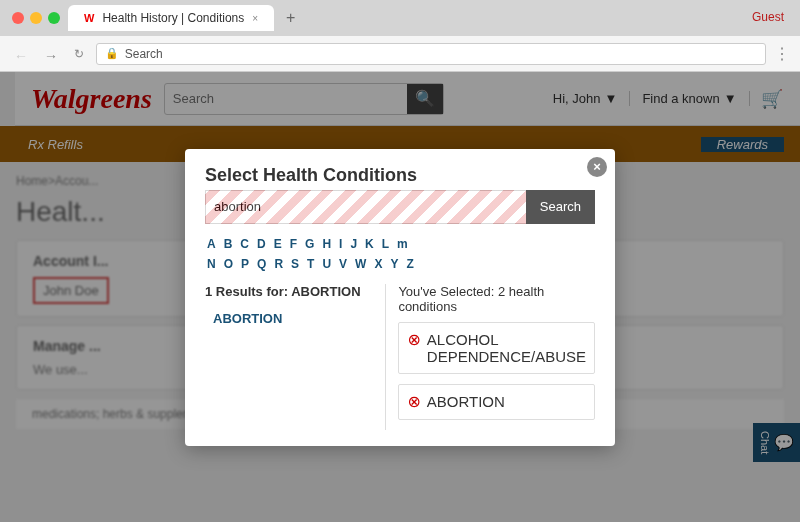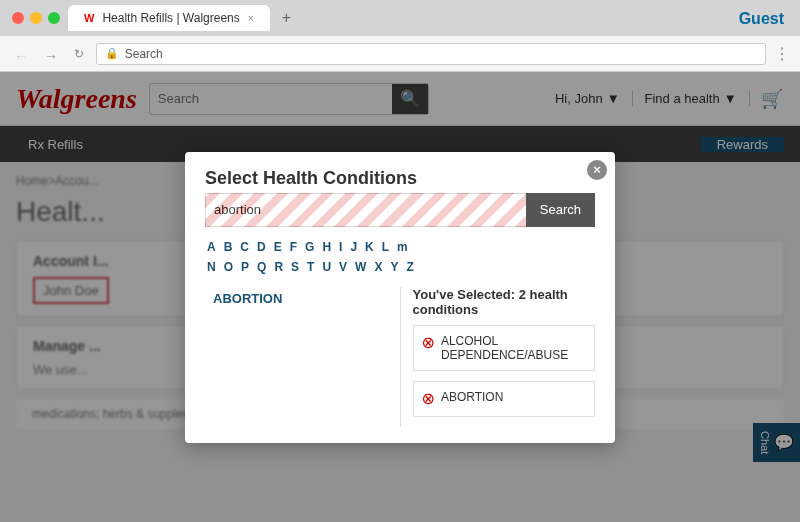--- a/index.html
+++ b/index.html
@@ -23,33 +23,33 @@
     .refresh-btn { color: #888; font-size: 12px; }
     .address-input { flex: 1; background: white; border: 1px solid #ccc; border-radius: 3px; padding: 3px 8px; font-size: 12px; display: flex; align-items: center; gap: 6px; }
     .secure-icon { color: #27ae60; font-size: 11px; }
     .address-text { color: #555; font-size: 12px; }
     .more-btn { color: #888; font-size: 16px; }
 
     
     .page-bg { background: #f0f0f0; position: relative; height: 450px; overflow: hidden; }
 
     
-    .wg-header { background: white; display: flex; align-items: center; padding: 8px 16px; gap: 12px; border-bottom: 1px solid #ddd; height: 54px; }
+    .wg-header { background: white; display: flex; align-items: center; padding: 8px 16px; gap: 12px; border-bottom: 1px solid #ddd; height: 54px; margin-left: 15px; }
     .wg-logo { color: #cc0000; font-family: 'Times New Roman', serif; font-size: 28px; font-style: italic; font-weight: bold; flex-shrink: 0; }
     .wg-search { flex: 1; display: flex; align-items: center; border: 1px solid #ccc; border-radius: 3px; max-width: 280px; height: 32px; }
     .wg-search input { border: none; outline: none; padding: 4px 8px; font-size: 13px; flex: 1; color: #888; }
     .wg-search-btn { background: #444; padding: 4px 8px; height: 100%; display: flex; align-items: center; color: white; cursor: pointer; }
     .wg-nav-right { display: flex; align-items: center; gap: 12px; margin-left: auto; font-size: 13px; color: #333; }
     .wg-hi { display: flex; align-items: flex-end; gap: 4px; cursor: pointer; }
     .wg-store { display: flex; align-items: center; gap: 4px; cursor: pointer; border-left: 1px solid #ccc; border-right: 1px solid #ccc; padding: 0 12px; }
     .wg-cart { cursor: pointer; font-size: 18px; }
-    .guest-label { color: #0369a1; font-size: 16px; position: absolute; right: 16px; top: 10px; font-weight: bold; }
-
-    
-    .wg-nav { background: #404040; display: flex; align-items: center; height: 36px; padding: 0 16px; }
+    .guest-label { color: #b91c1c; font-size: 12px; position: absolute; right: 16px; top: 10px; }
+
+    
+    .wg-nav { background: #a16207; display: flex; align-items: center; height: 36px; padding: 0 16px; font-style: italic; }
     .wg-nav-item { color: white; font-size: 13px; padding: 0 12px; cursor: pointer; height: 100%; display: flex; align-items: center; }
     .wg-nav-rewards { background: #1a5276; margin-left: auto; color: white; font-size: 13px; padding: 0 16px; cursor: pointer; }
 
     
     .page-content { padding: 12px 16px; filter: blur(1px); opacity: 0.7; }
     .breadcrumb { font-size: 12px; color: #555; margin-bottom: 8px; }
     .page-title { font-size: 28px; color: #333; margin-bottom: 12px; }
     .account-section { background: white; border: 1px solid #ddd; padding: 12px 16px; border-radius: 3px; margin-bottom: 8px; }
     .account-label { font-size: 14px; font-weight: bold; color: #333; margin-bottom: 8px; }
     .john-doe-tag { border: 2px solid #cc0000; padding: 4px 8px; display: inline-block; font-size: 13px; color: #333; }
@@ -82,46 +82,46 @@
     .alphabet-row { display: flex; gap: 4px; margin-bottom: 4px; }
     .alpha-letter { font-size: 12px; color: #1a5276; cursor: pointer; padding: 1px 2px; font-weight: bold; }
 
     
     .results-area { display: flex; gap: 0; margin-top: 12px; }
     .results-left { flex: 1; border-right: 1px solid #ddd; padding-right: 12px; }
     .results-header { font-size: 13px; color: #333; font-weight: bold; margin-bottom: 8px; }
     .results-list { }
     .result-item { color: #1a5276; font-size: 13px; padding: 4px 8px; cursor: pointer; font-weight: bold; }
     .results-right { flex: 1; padding-left: 12px; }
-    .selected-header { font-size: 13px; font-weight: bold; color: #333; margin-bottom: 8px; }
+    .selected-header { font-size: 13px; font-weight: normal; color: #333; margin-bottom: 8px; }
     .selected-list { }
     .selected-item { display: flex; align-items: flex-start; gap: 6px; margin-bottom: 10px; font-size: 12px; color: #333; border: 1px solid #ddd; padding: 8px; border-radius: 2px; }
     .remove-icon { color: #cc0000; font-size: 16px; cursor: pointer; flex-shrink: 0; margin-top: -1px; }
-    .selected-name { font-size: 12px; color: #333; }
+    .selected-name { font-size: 15px; color: #333; }
 
     
     .chat-btn { position: absolute; right: 0; bottom: 60px; background: #1a5276; color: white; padding: 8px 6px; font-size: 11px; writing-mode: vertical-rl; text-orientation: mixed; cursor: pointer; z-index: 50; display: flex; flex-direction: column; align-items: center; gap: 4px; }
     .chat-icon { font-size: 16px; }
 
     
     .meds-bar { padding: 8px 16px; font-size: 12px; color: #555; background: white; border-top: 1px solid #eee; }
   </style>
 </head>
 <body>
 
 <div class="browser-chrome">
   <div class="title-bar">
     <div class="traffic-lights">
       <div class="traffic-light tl-red"></div>
       <div class="traffic-light tl-yellow"></div>
       <div class="traffic-light tl-green"></div>
     </div>
     <div class="tab">
       <span class="tab-favicon">W</span>
-      <span>Health Refills | Walgreens</span>
+      <span>Health History | Conditions</span>
       <span class="tab-close">×</span>
     </div>
     <span class="new-tab-btn">+</span>
     <span class="guest-label">Guest</span>
   </div>
   <div class="address-bar">
     <span class="nav-btn disabled">←</span>
     <span class="nav-btn">→</span>
     <span class="refresh-btn nav-btn">↻</span>
     <div class="address-input">
@@ -141,21 +141,21 @@
       <div class="wg-search-btn">
         <span>🔍</span>
       </div>
     </div>
     <div class="wg-nav-right">
       <div class="wg-hi">
         <span>Hi, John</span>
         <span>▼</span>
       </div>
       <div class="wg-store">
-        <span>Find a health</span>
+        <span>Find a known</span>
         <span>▼</span>
       </div>
       <div class="wg-cart">
         <span>🛒</span>
       </div>
     </div>
   </div>
 
   <div class="wg-nav">
     <div class="wg-nav-item">Rx Refills</div>
@@ -224,20 +224,21 @@
           <span class="alpha-letter">U</span>
           <span class="alpha-letter">V</span>
           <span class="alpha-letter">W</span>
           <span class="alpha-letter">X</span>
           <span class="alpha-letter">Y</span>
           <span class="alpha-letter">Z</span>
         </div>
 
         <div class="results-area">
           <div class="results-left">
+            <div class="results-header">1 Results for: ABORTION</div>
             <div class="results-list">
               <div class="result-item">ABORTION</div>
             </div>
           </div>
           <div class="results-right">
             <div class="selected-header">You've Selected: 2 health conditions</div>
             <div class="selected-list">
               <div class="selected-item">
                 <span class="remove-icon">⊗</span>
                 <span class="selected-name">ALCOHOL DEPENDENCE/ABUSE</span>

